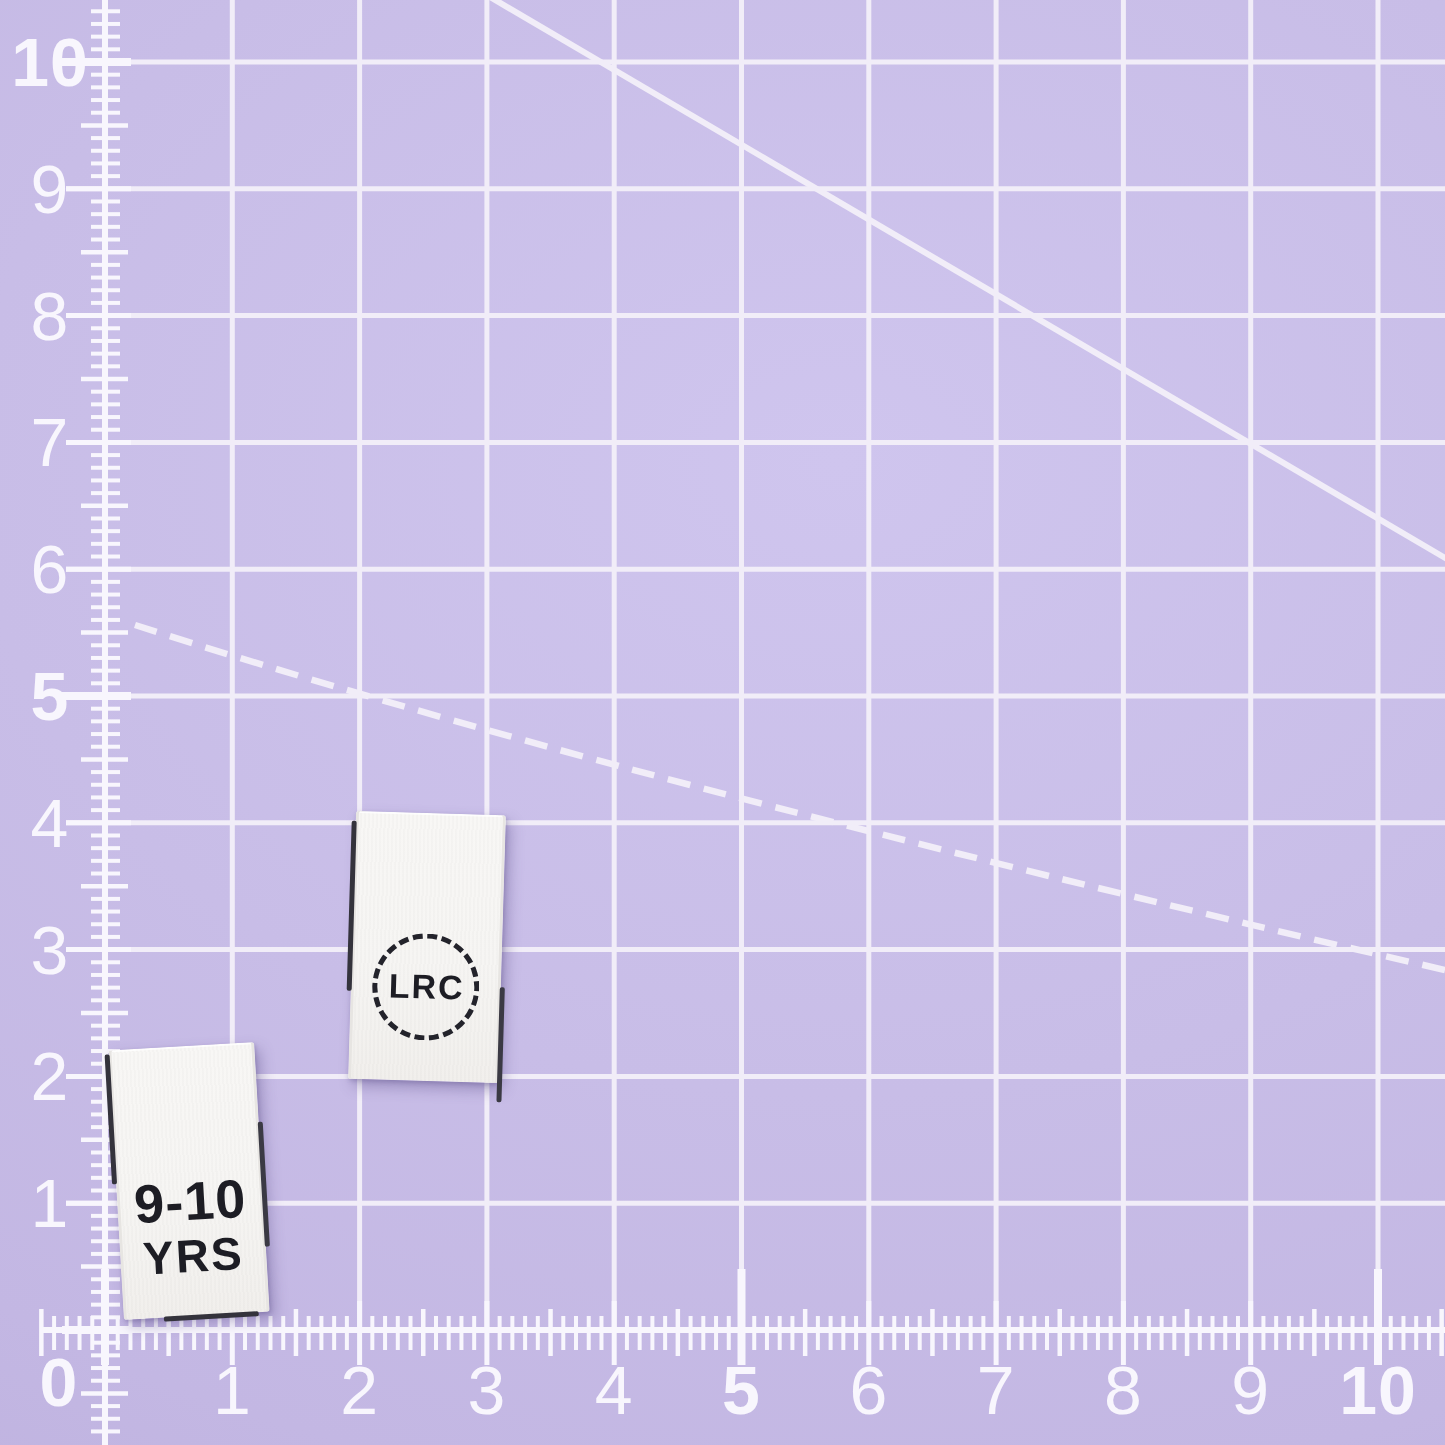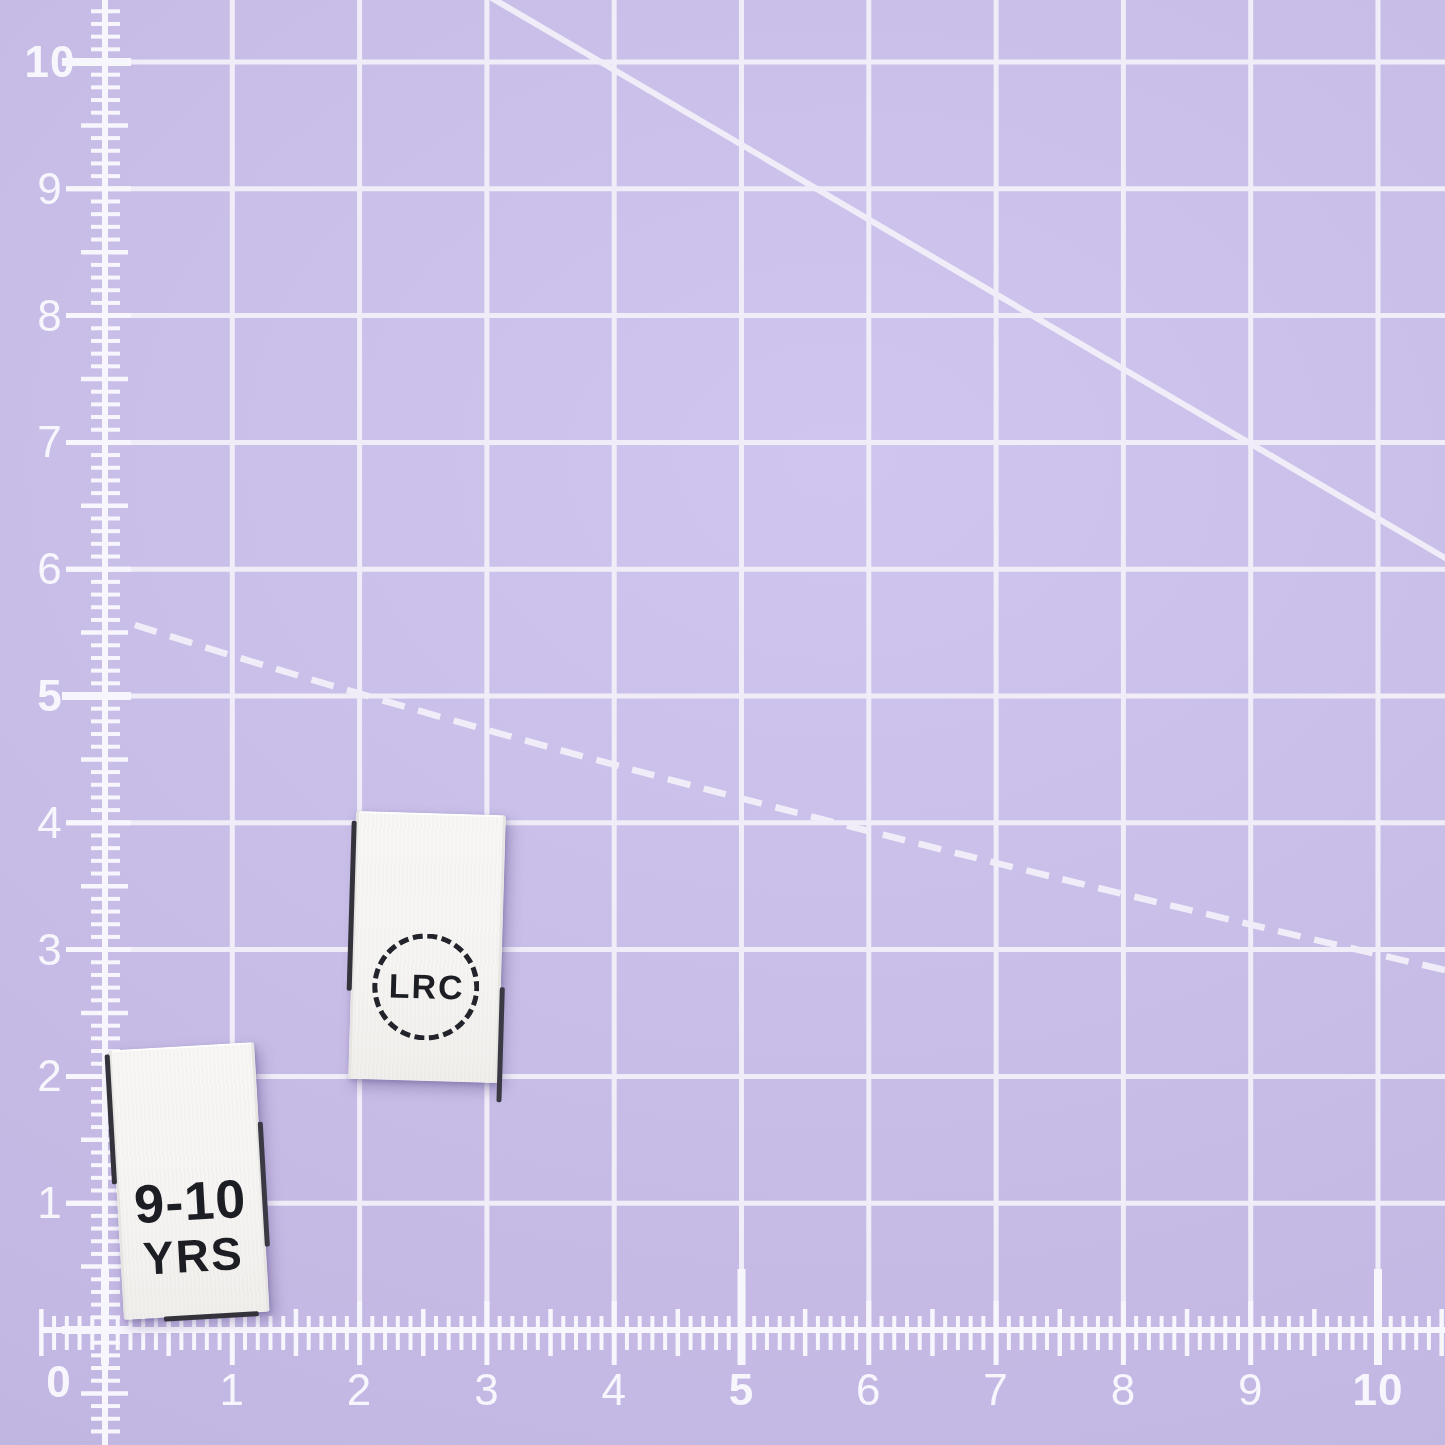--- a/index.html
+++ b/index.html
@@ -20,21 +20,21 @@
     overflow:hidden;
     font-family:"Liberation Sans",sans-serif;
     background:
       radial-gradient(ellipse 130% 95% at 58% 32%, var(--mat-light) 0%, var(--mat) 46%, #c3b7e3 76%, var(--mat-dark) 100%);
   }
   .stage svg{position:absolute;left:0;top:0;}
   
   .num{
     position:absolute;
     transform:translate(-50%,-50%);
-    font-size:44px;
+    font-size:68px;
     font-weight:400;
     color:var(--mark);
     letter-spacing:1px;
     user-select:none;
   }
   .num.bold{font-weight:700;}
   
   .label{
     position:absolute;
     background:

